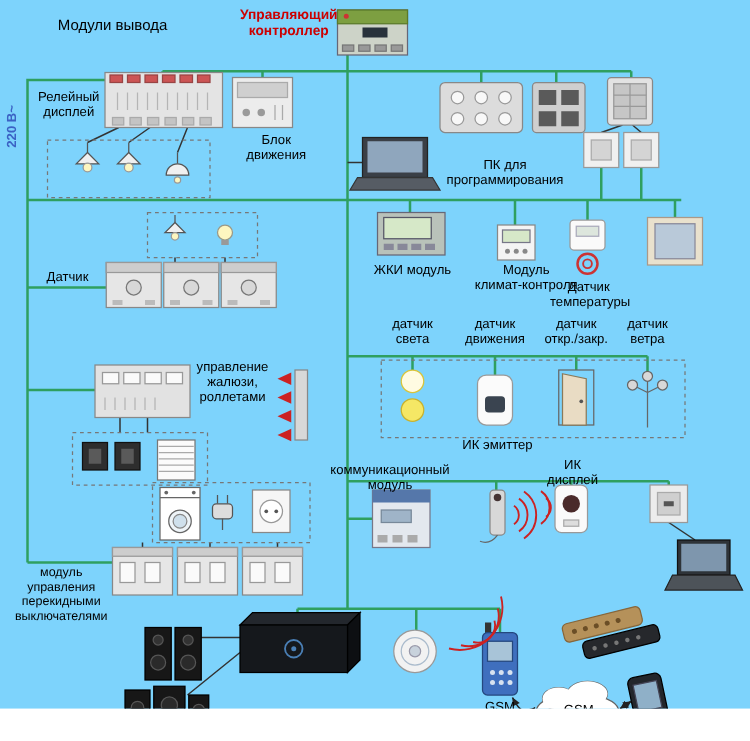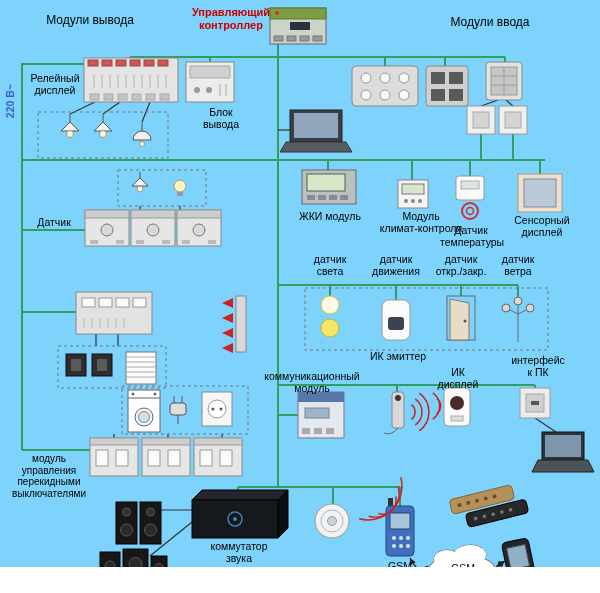--- a/index.html
+++ b/index.html
@@ -421,51 +421,49 @@
 
   <g stroke="#222" stroke-width="1.3" fill="none">
     <path d="M410 558 C416 570 421 572 428 566" marker-start="url(#arrs)" marker-end="url(#arr)"></path>
     <path d="M496 567 L505 561" marker-start="url(#arrs)" marker-end="url(#arr)"></path>
   </g>
 </svg>
 
 <div class="lbl hdr" style="left:30px;top:14px;width:120px">Модули вывода</div>
 <div class="lbl red" style="left:186px;top:6px;width:90px">Управляющий
 контроллер</div>
-<div class="lbl hdr" style="left:438px;top:16px;width:104px">Модули ввода</div>
 <div class="lbl blue vert" style="left:4px;top:84px">220 В~</div>
 <div class="lbl" style="left:26px;top:72px;width:58px">Релейный
 дисплей</div>
 <div class="lbl" style="left:196px;top:106px;width:50px">Блок
-вывода</div>
+движения</div>
+<div class="lbl" style="left:348px;top:126px;width:112px">ПК для
+программирования</div>
 <div class="lbl" style="left:296px;top:210px;width:68px">ЖКИ модуль</div>
 <div class="lbl" style="left:378px;top:210px;width:86px">Модуль
 климат-контроля</div>
 <div class="lbl" style="left:440px;top:224px;width:62px">Датчик
 температуры</div>
-<div class="lbl" style="left:512px;top:214px;width:60px">Сенсорный
-дисплей</div>
 <div class="lbl" style="left:30px;top:216px;width:48px">Датчик</div>
 <div class="lbl" style="left:308px;top:253px;width:44px">датчик
 света</div>
 <div class="lbl" style="left:368px;top:253px;width:56px">датчик
 движения</div>
 <div class="lbl" style="left:430px;top:253px;width:62px">датчик
 откр./закр.</div>
 <div class="lbl" style="left:494px;top:253px;width:48px">датчик
 ветра</div>
+<div class="lbl" style="left:154px;top:288px;width:64px">управление
+жалюзи,
+роллетами</div>
 <div class="lbl" style="left:258px;top:370px;width:108px">коммуникационный
 модуль</div>
 <div class="lbl" style="left:368px;top:350px;width:60px">ИК эмиттер</div>
 <div class="lbl" style="left:430px;top:366px;width:56px">ИК дисплей</div>
-<div class="lbl" style="left:506px;top:354px;width:64px">интерфейс
-к ПК</div>
 <div class="lbl" style="left:6px;top:453px;width:86px;font-size:10px">модуль
 управления
 перекидными
 выключателями</div>
-<div class="lbl" style="left:194px;top:540px;width:90px">коммутатор
-звука</div>
 <div class="lbl" style="left:372px;top:560px;width:56px">GSM
 модуль</div>
 <div class="lbl" style="left:446px;top:562px;width:34px">GSM</div>
 
 </div>
 
 </body></html>

